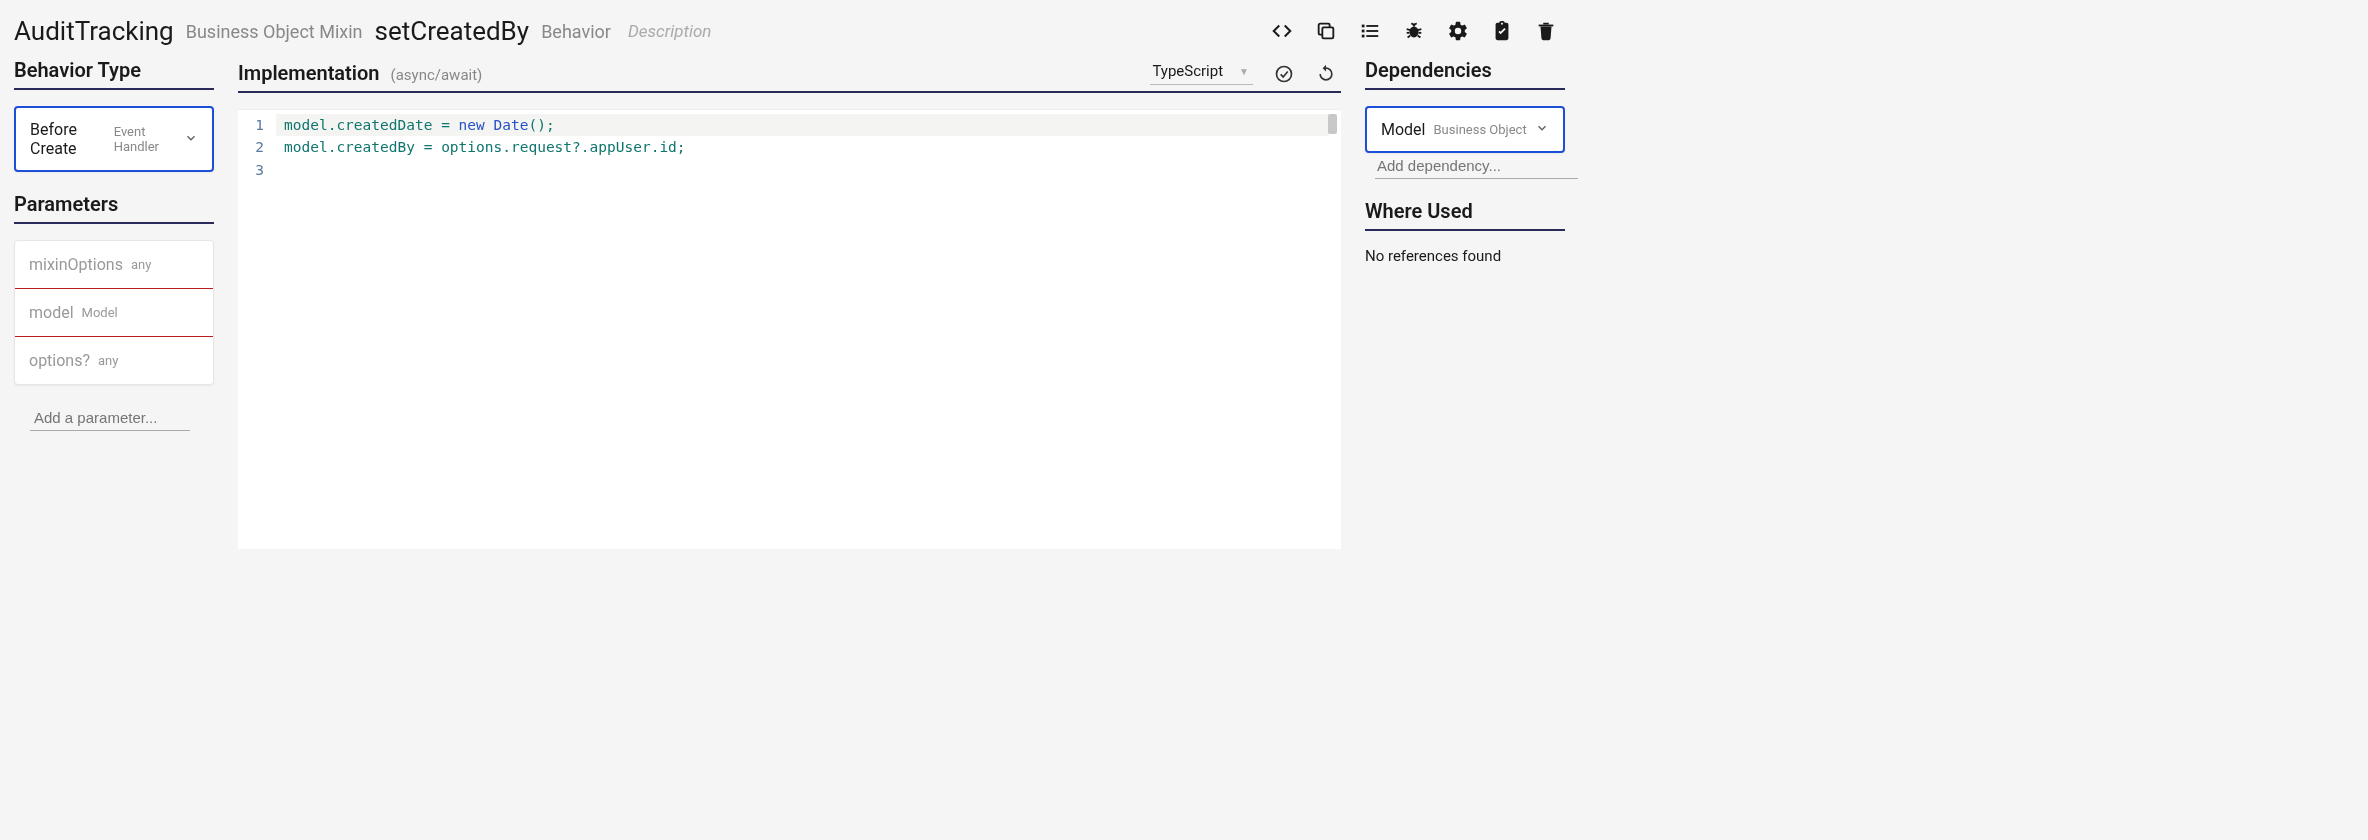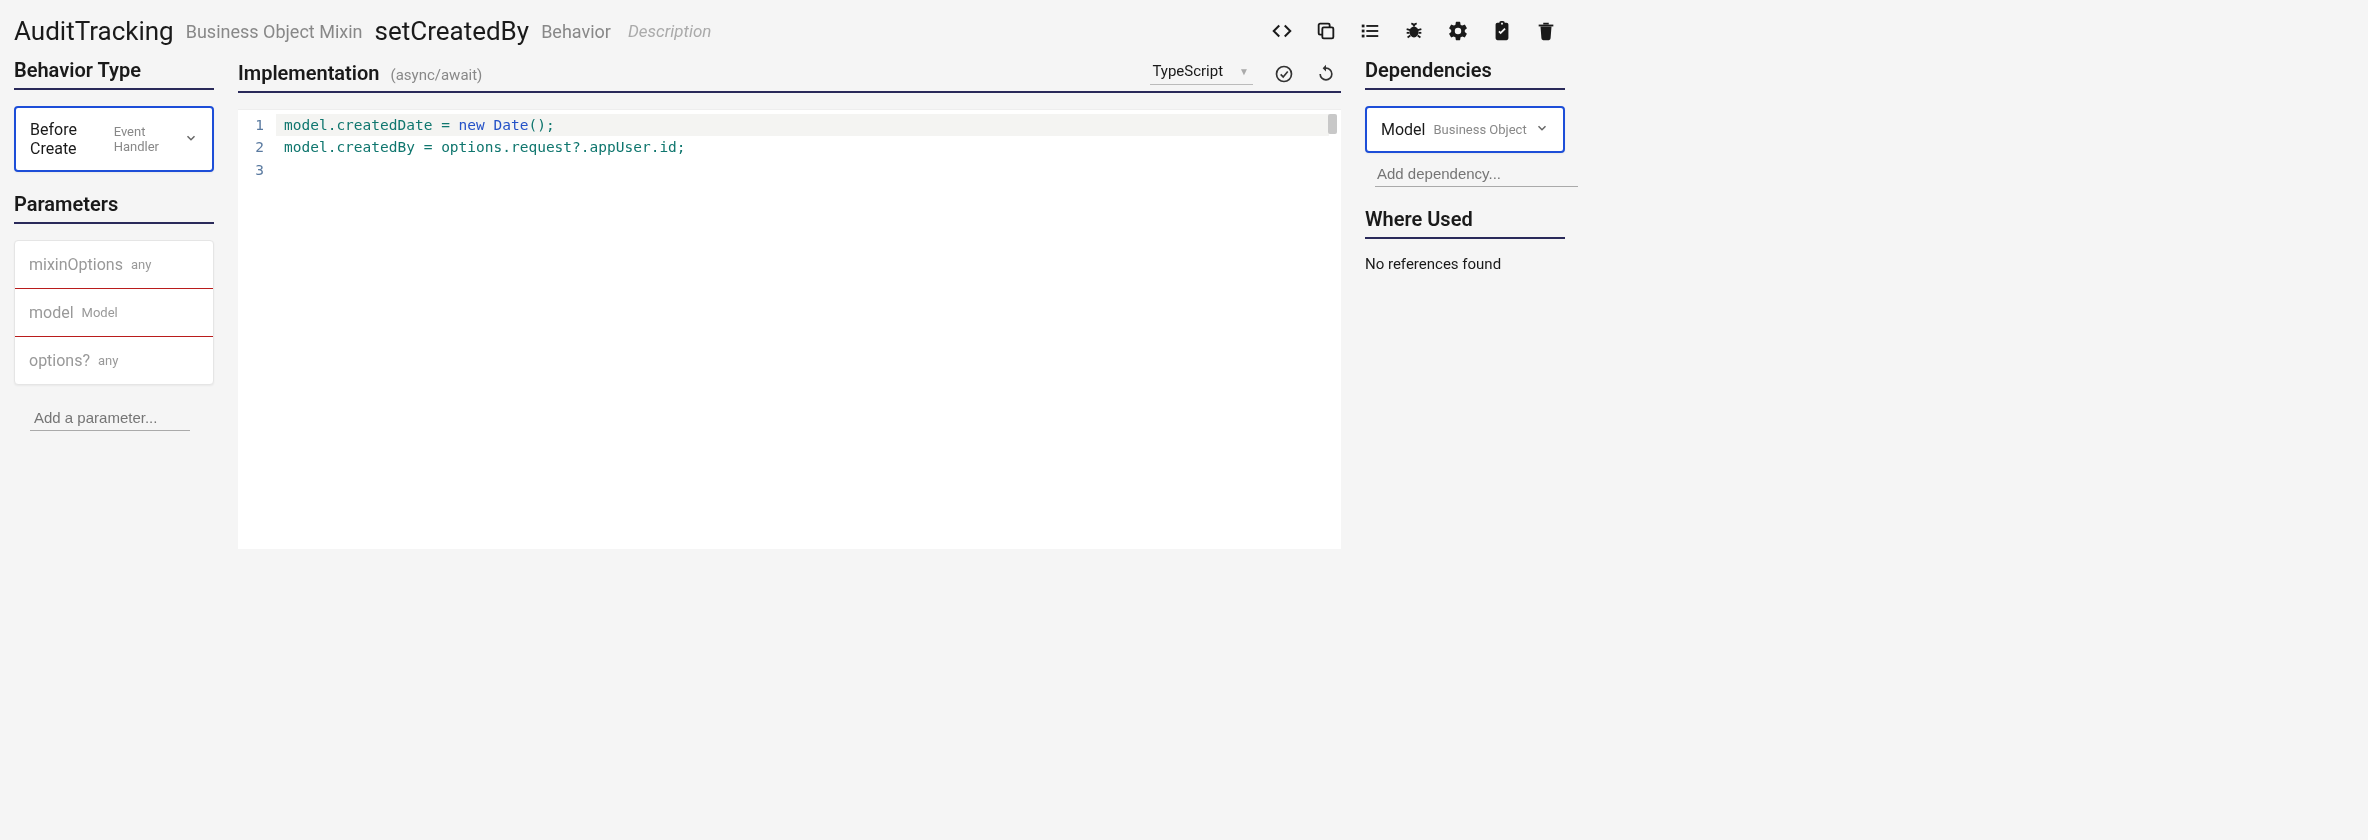--- a/index.html
+++ b/index.html
@@ -139,21 +139,20 @@
     font-size: 15px;
     color: #666;
     width: 160px;
     margin-left: 16px;
     outline: none;
   }
   .add-dep-row {
     display: flex;
     align-items: center;
     padding-left: 10px;
-    margin-top: 8px;
     gap: 10px;
   }
   .add-dep-input {
     flex: 1;
     border: none;
     border-bottom: 1px solid #aaa;
     background: transparent;
     font-size: 15px;
     color: #666;
     padding: 4px 2px;

